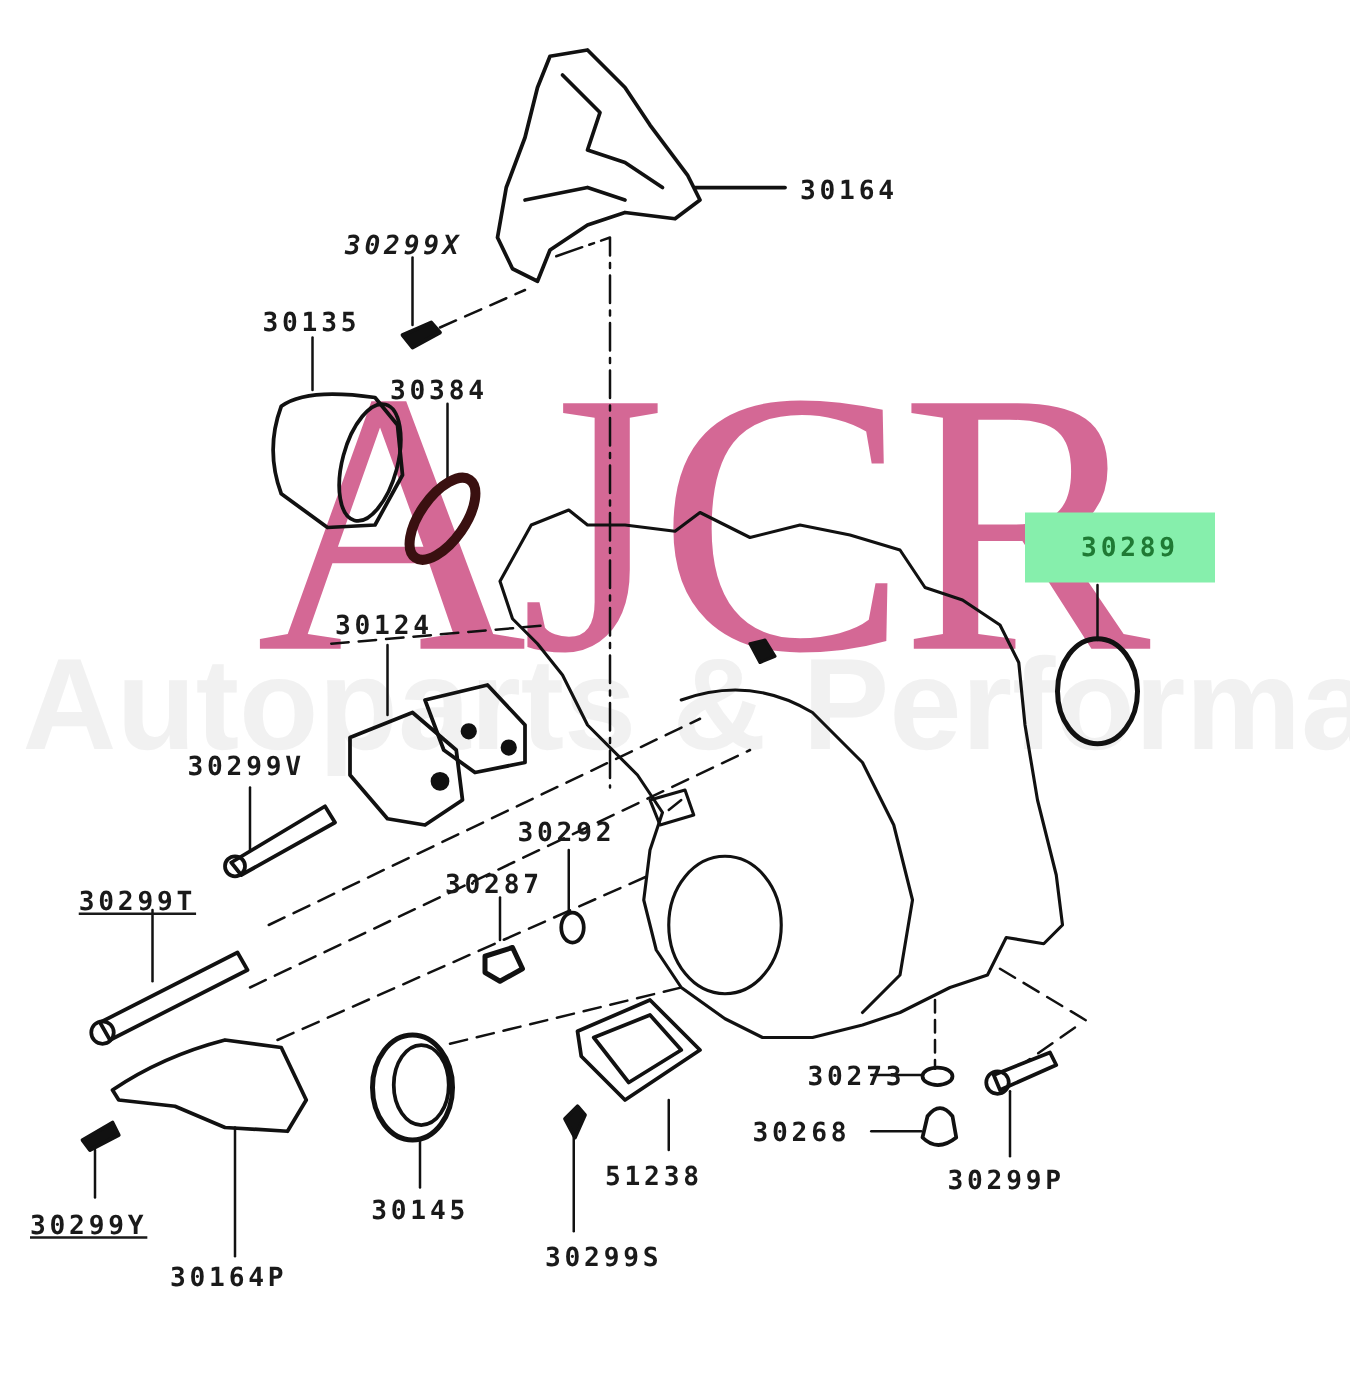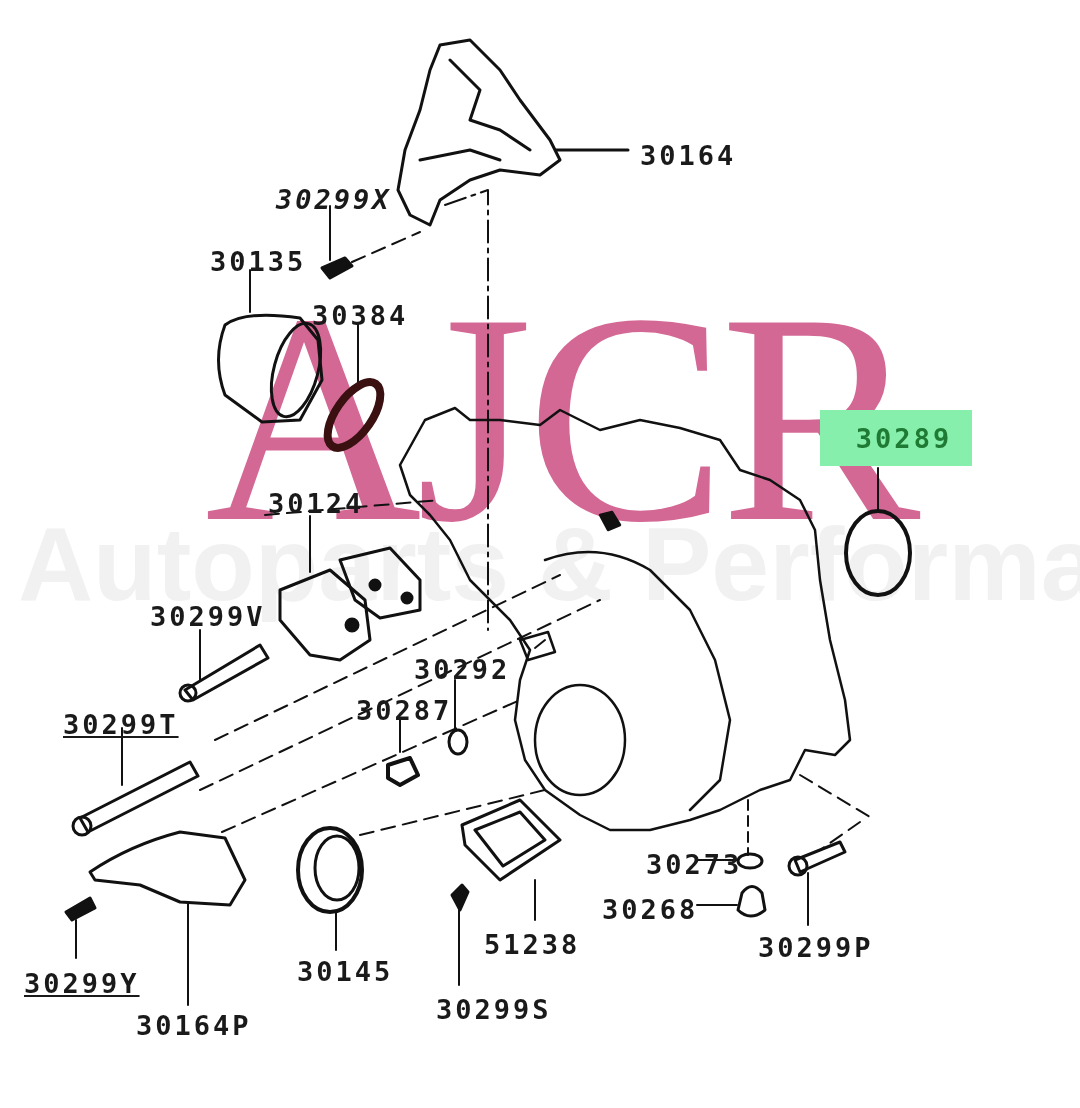--- a/index.html
+++ b/index.html
@@ -6,21 +6,21 @@
   body { width:1080px; height:1108px; position:relative; overflow:hidden;
          font-family:"DejaVu Sans Mono", monospace; }
   #canvas { position:absolute; left:0; top:0; width:1080px; height:1108px; }
   .wm-big { position:absolute; left:205px; top:268px; width:660px; text-align:center;
             font-family:Liberation Serif, serif; font-size:300px; line-height:1;
             color:#be185d; opacity:0.65; letter-spacing:-6px; }
   .wm-sub { position:absolute; left:18px; top:512px; width:1060px; text-align:center;
             font-family:"Liberation Sans", sans-serif; font-weight:bold; font-size:104px;
             line-height:1; color:#e8e8e8; opacity:0.6; white-space:nowrap; }
   .lbl { position:absolute; font-family:"DejaVu Sans Mono", monospace; font-weight:bold;
-         font-size:27px; letter-spacing:3px; color:#1a1a1a; white-space:nowrap; line-height:1; }
+         font-size:21px; letter-spacing:3px; color:#1a1a1a; white-space:nowrap; line-height:1; }
   .hl  { position:absolute; left:820px; top:410px; width:136px; height:56px;
          display:flex; align-items:center; justify-content:center; }
   .hl .lbl { position:static; color:#1f7a34; }
 </style>
 </head>
 <body>
 
 <div class="wm-big">AJCR</div>
 <div class="wm-sub">Autoparts &amp; Performance</div>
 

